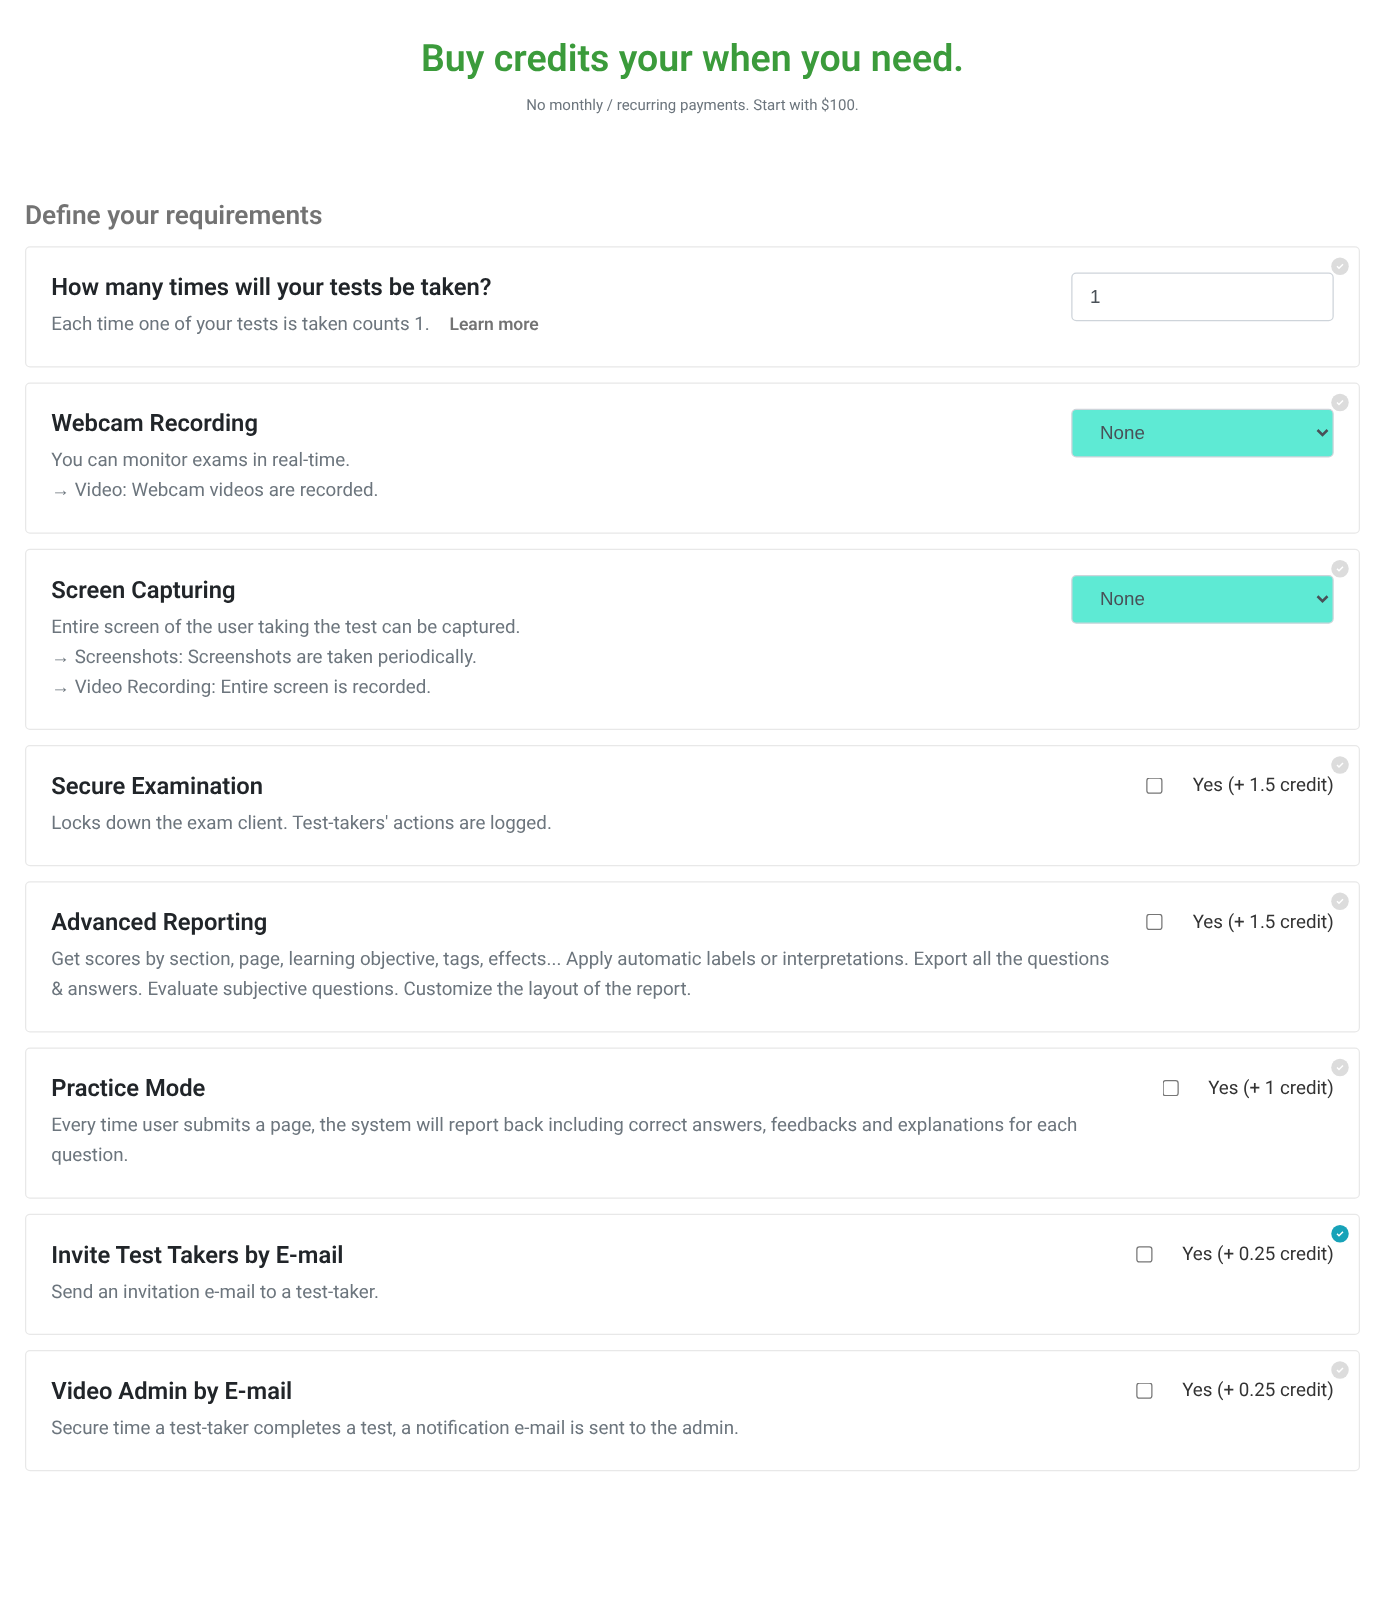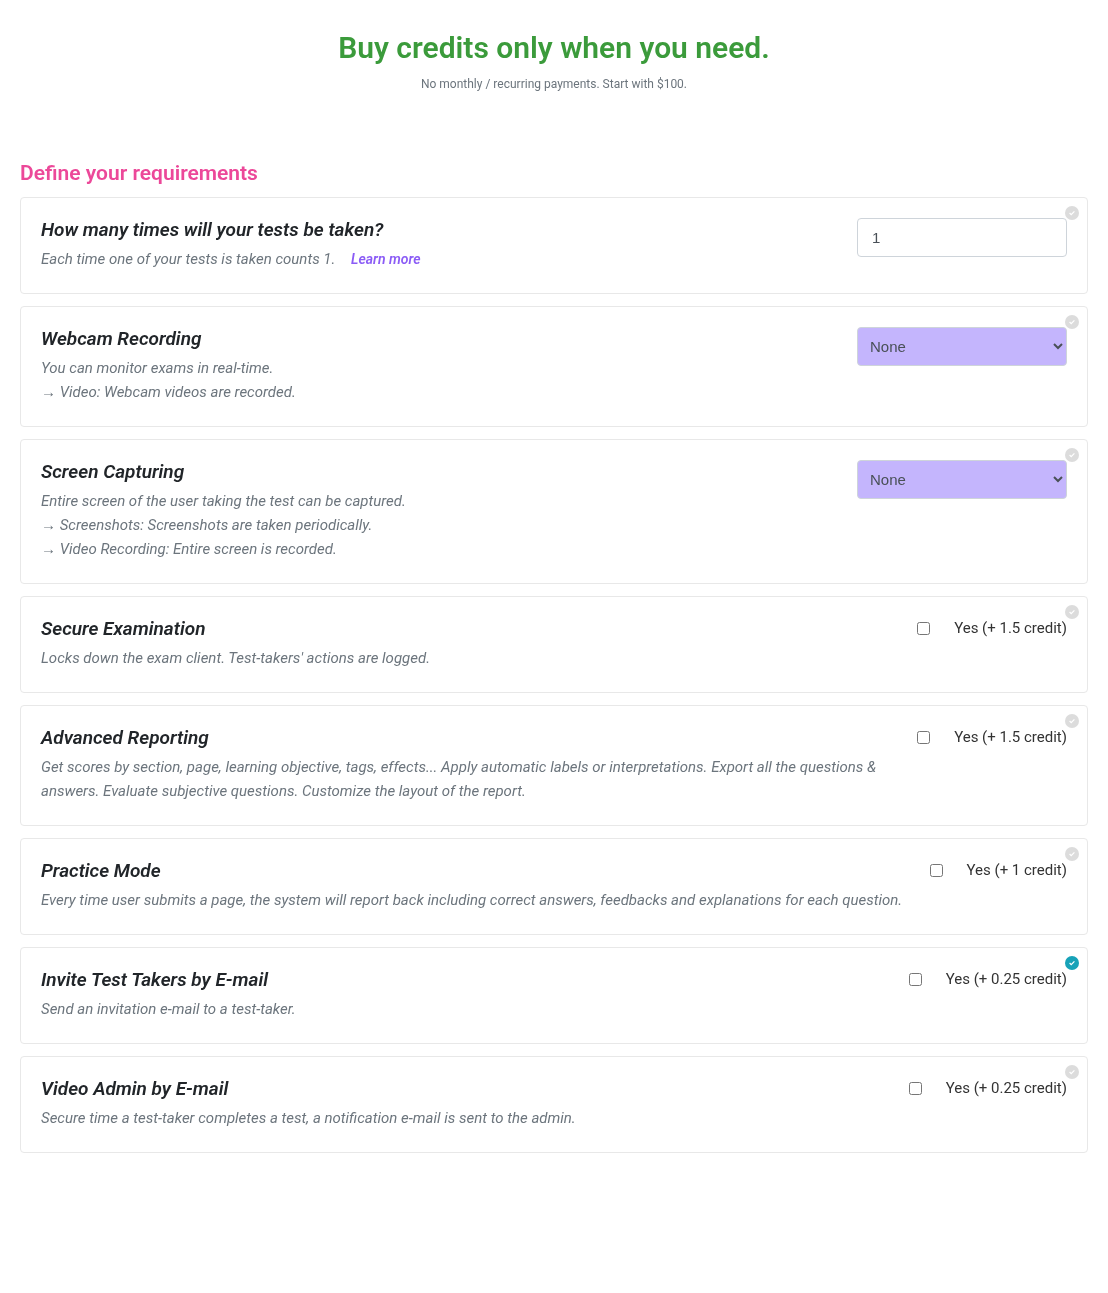--- a/index.html
+++ b/index.html
@@ -21,73 +21,72 @@
     font-weight: 600;
     margin-bottom: 12px;
   }
   .header p {
     color: #6c757d;
     font-size: 12px;
   }
   .section-title {
     font-size: 21px;
     font-weight: 600;
-    color: #ec4899;
+    color: #737373;
     margin-bottom: 12px;
   }
   .card {
     position: relative;
     border: 1px solid #e8e8e8;
     border-radius: 4px;
     padding: 20px 20px 22px 20px;
     margin-bottom: 12px;
     display: flex;
     align-items: flex-start;
     gap: 20px;
   }
   .card .content {
     flex: 1;
-    font-style: italic;
   }
   .card h3 {
     font-size: 19px;
     font-weight: 600;
     color: #212529;
     margin-bottom: 6px;
   }
   .card .desc {
     color: #6c757d;
     font-size: 15px;
     line-height: 1.6;
   }
   .card .desc .arrow-line {
     display: block;
   }
   .learn-more {
-    color: #8b5cf6;
+    color: #737373;
     font-weight: 600;
     font-size: 14px;
     margin-left: 12px;
     text-decoration: none;
   }
   .control-num input {
     width: 210px;
     padding: 10px 14px;
     font-size: 15px;
     border: 1px solid #ced4da;
     border-radius: 4px;
     color: #495057;
   }
   .control-select select {
     width: 210px;
-    padding: 9px 8px;
+    padding: 9px 18px;
     font-size: 15px;
     border: 1px solid #ced4da;
     border-radius: 4px;
-    background: #c4b5fd;
+    background: #5eead4;
     color: #495057;
   }
   .control-check {
     display: flex;
     align-items: center;
     gap: 24px;
     padding-top: 2px;
   }
   .control-check input[type="checkbox"] {
     width: 13px;
@@ -116,21 +115,21 @@
   .corner-badge svg {
     width: 8px;
     height: 8px;
     display: block;
   }
 </style>
 </head>
 <body>
 
 <div class="header">
-  <h1>Buy credits only when you need.</h1>
+  <h1>Buy credits your when you need.</h1>
   <p>No monthly / recurring payments. Start with $100.</p>
 </div>
 
 <h2 class="section-title">Define your requirements</h2>
 
 <div class="card">
   <span class="corner-badge">
     <svg viewBox="0 0 10 10">
         <path d="M2 5 L4 7 L8 3" fill="none" stroke="#fff" stroke-width="1.5"></path>
       </svg>

